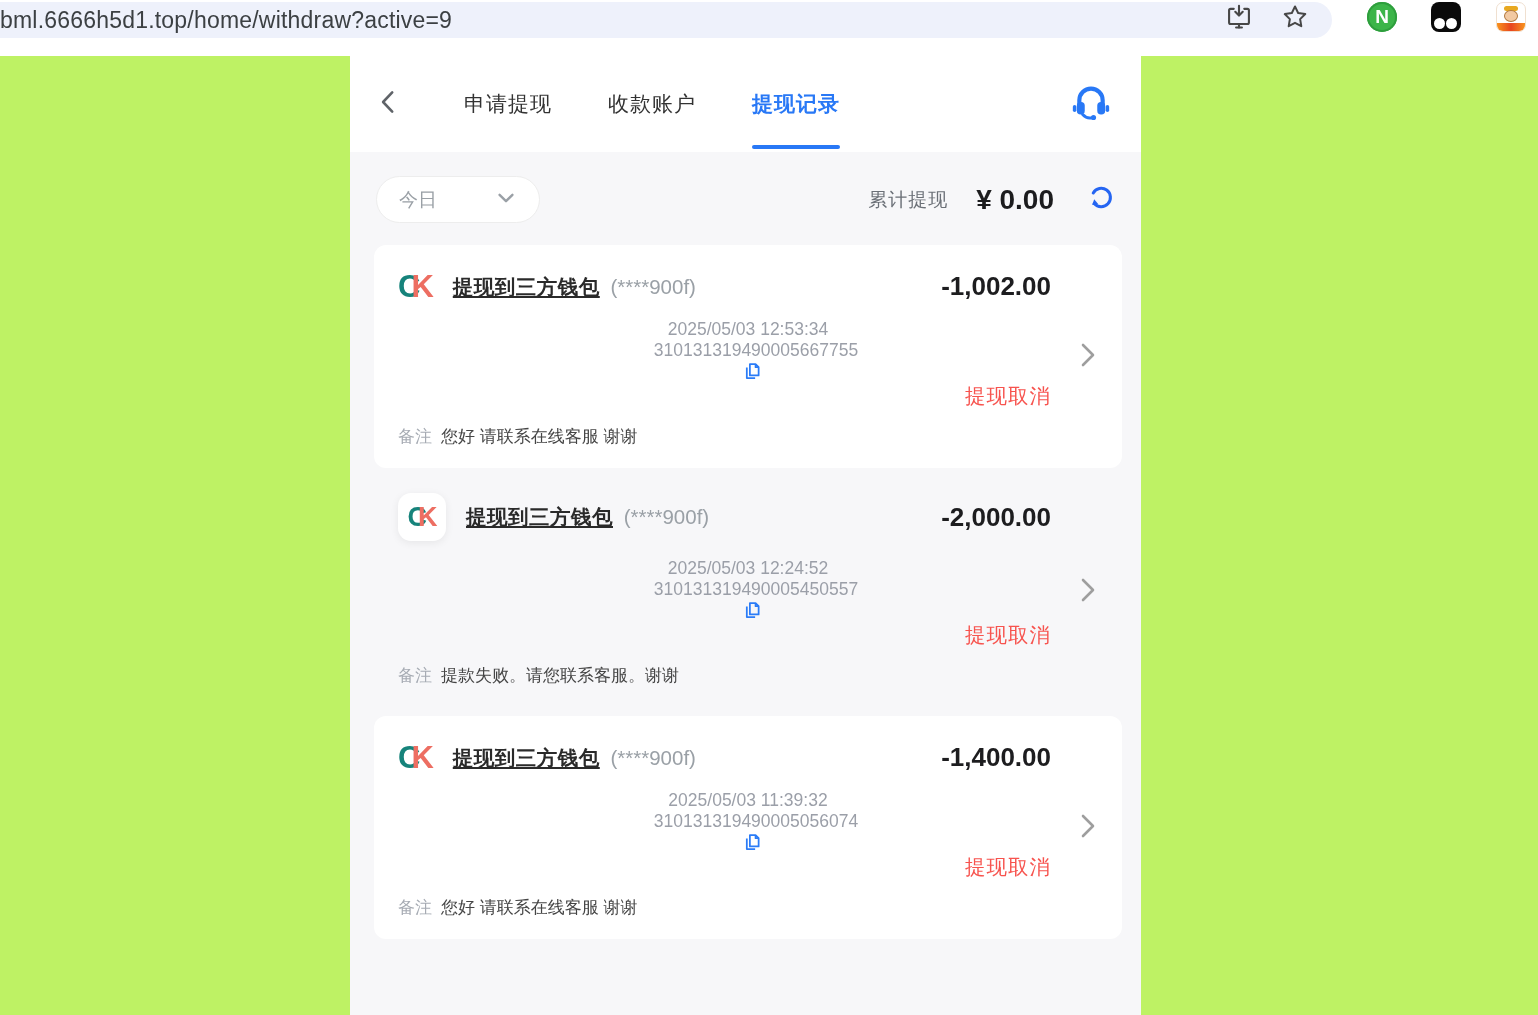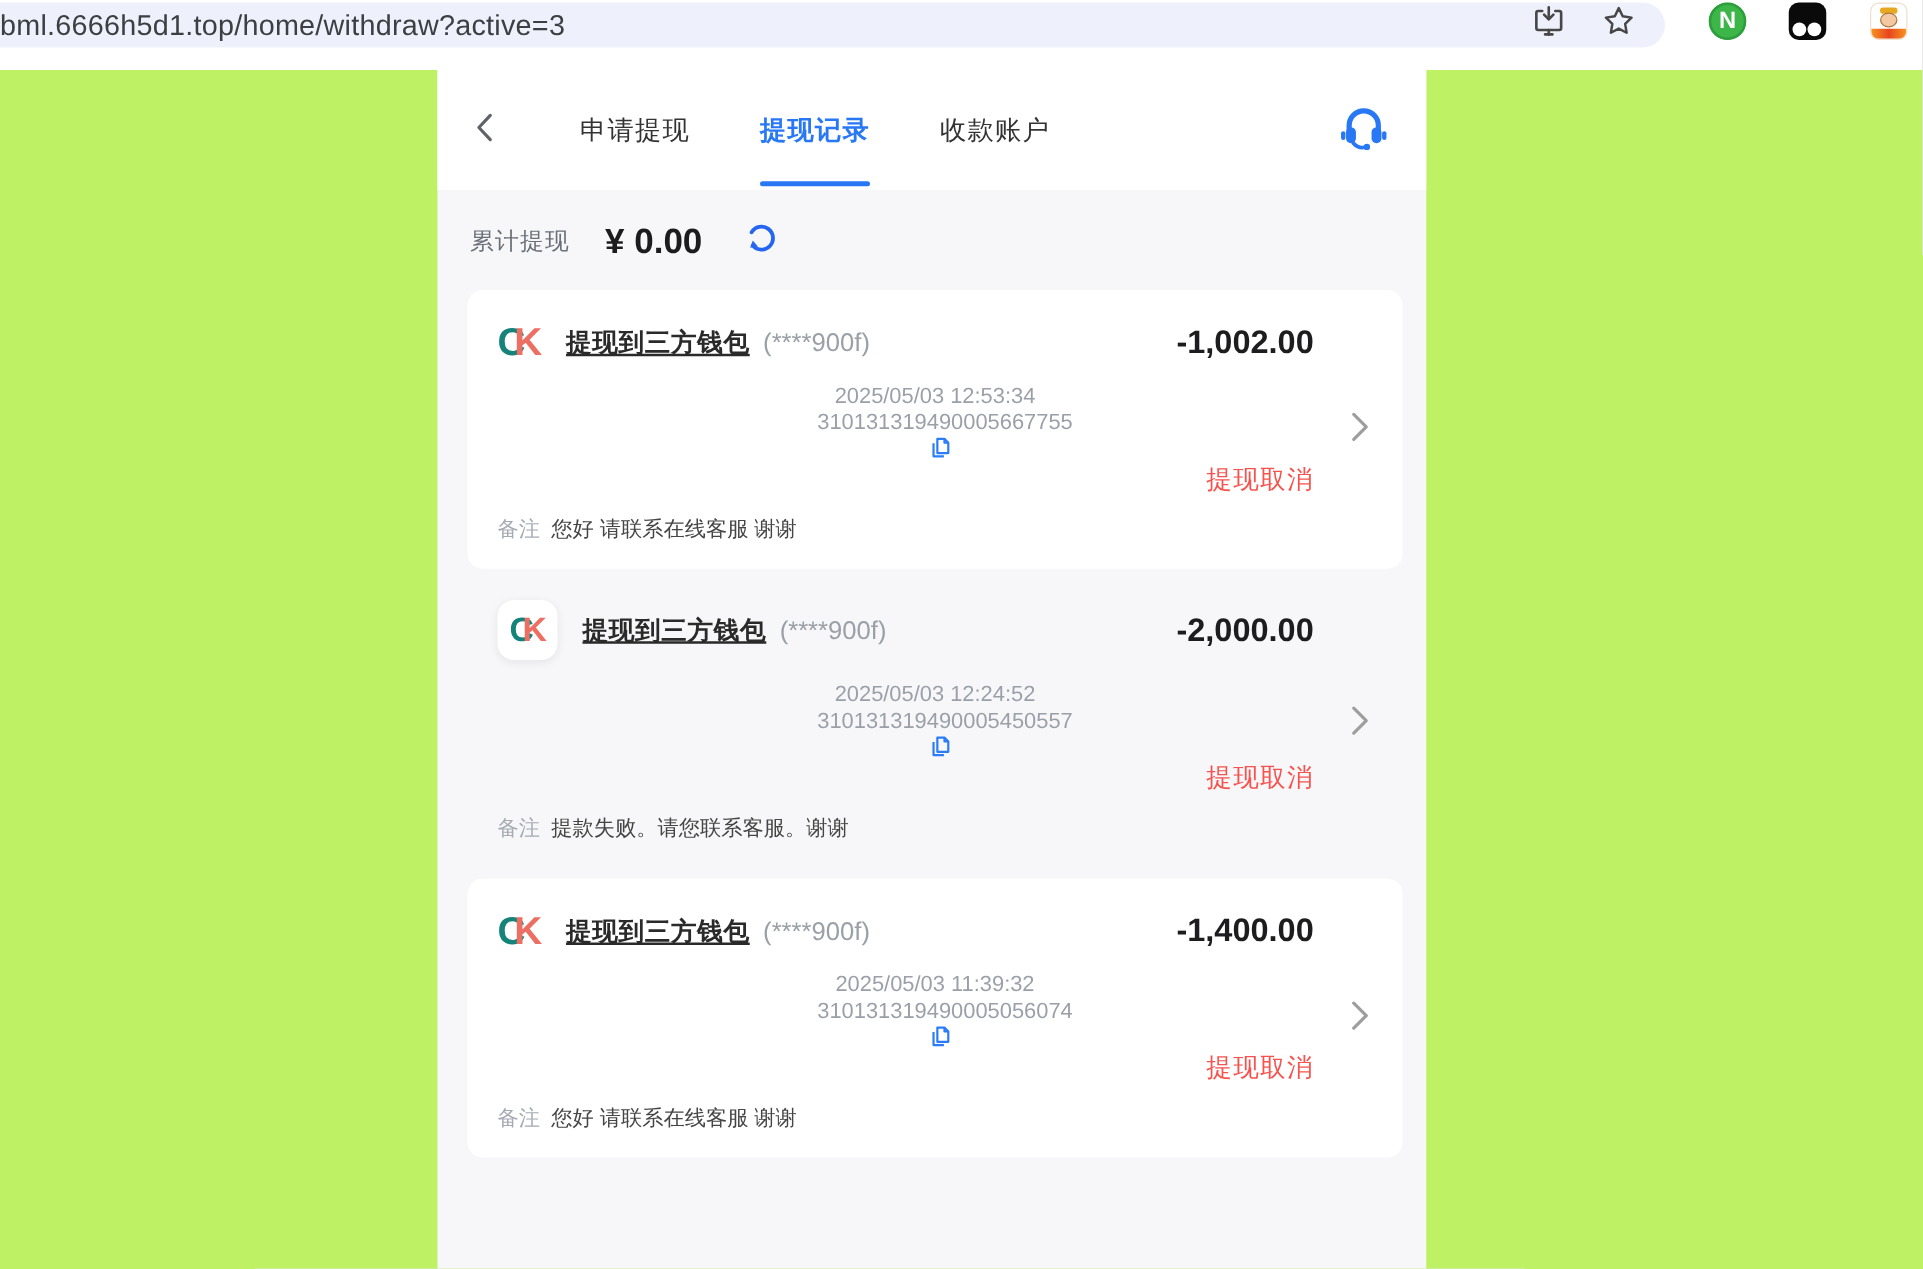--- a/index.html
+++ b/index.html
@@ -77,21 +77,21 @@
   .row3 { display:flex; align-items:center; margin-top:15px; font-size:17px; }
   .note-label { color:#a6abb3; margin-right:9px; }
   .note { color:#454545; }
   .chev-right { position:absolute; right:22px; top:50%; transform:translateY(-50%); }
 </style>
 </head>
 <body>
 
 <div class="chrome">
   <div class="omnibox">
-    <span class="url-text">bml.6666h5d1.top/home/withdraw?active=3</span>
+    <span class="url-text">bml.6666h5d1.top/home/withdraw?active=9</span>
   </div>
   <div class="chrome-btn btn-install">
     <span>
       <svg width="28" height="28" viewBox="0 0 24 24" fill="none" stroke="#474747" stroke-width="1.8" stroke-linecap="round" stroke-linejoin="round">
         <path d="M7.5 5H4.8A1.3 1.3 0 0 0 3.5 6.3v10.4A1.3 1.3 0 0 0 4.8 18h14.4a1.3 1.3 0 0 0 1.3-1.3V6.3A1.3 1.3 0 0 0 19.2 5h-2.7"></path>
         <path d="M12 2.5v8"></path>
           <path d="M8.8 7.5l3.2 3.2 3.2-3.2"></path>
           <path d="M9.5 21h5"></path>
           <path d="M12 18v3"></path>
       </svg>
@@ -127,43 +127,51 @@
         <span>
           <svg width="26" height="30" viewBox="0 0 24 28" fill="none" stroke="#5f6368" stroke-width="2.4" stroke-linecap="round" stroke-linejoin="round">
             <path d="M15 5L6.5 14l8.5 9"></path>
           </svg>
         </span>
       </div>
       <div class="tabs">
         <div class="tab">
           <span>申请提现</span>
         </div>
+        <div class="tab">
+          <span>收款账户</span>
+        </div>
         <div class="tab active">
           <span>提现记录</span>
-        </div>
-        <div class="tab">
-          <span>收款账户</span>
         </div>
       </div>
       <div class="headset-btn">
         <span>
           <svg width="40" height="40" viewBox="0 0 48 48">
             <path d="M10 27v-5a14 14 0 0 1 28 0v5" fill="none" stroke="#2878f6" stroke-width="5" stroke-linecap="round"></path>
             <rect x="7" y="24" width="9.5" height="15" rx="4.5" fill="#2878f6"></rect>
             <rect x="31.5" y="24" width="9.5" height="15" rx="4.5" fill="#2878f6"></rect>
             <rect x="2.2" y="27.5" width="4.2" height="8.5" rx="2.1" fill="#2878f6"></rect>
             <rect x="41.6" y="27.5" width="4.2" height="8.5" rx="2.1" fill="#2878f6"></rect>
             <path d="M14 39q5 5.5 11 4" fill="none" stroke="#2878f6" stroke-width="3.6" stroke-linecap="round"></path>
             <circle cx="27" cy="42.6" r="3.1" fill="#2878f6"></circle>
           </svg>
         </span>
       </div>
     </div>
 
     <div class="filter-row">
+      <div class="filter-pill">
+        <span class="val">今日</span>
+        <span>
+          <svg width="22" height="22" viewBox="0 0 24 24" fill="none" stroke="#9aa0a6" stroke-width="2.6" stroke-linecap="round" stroke-linejoin="round">
+            <path d="M5 8.5l7 7 7-7"></path>
+          </svg>
+        </span>
+      </div>
       <div class="summary">
         <span class="lbl">累计提现</span>
         <span class="amt">¥ 0.00</span>
         <span>
           <svg width="29" height="29" viewBox="0 0 24 24">
             <path d="M6.8 16.9A7.6 7.6 0 1 0 6 8.2" fill="none" stroke="#2565f2" stroke-width="2.5" stroke-linecap="round"></path>
             <path d="M10.2 17.6l-5.1 0.7 1.7-4.8z" fill="#2565f2"></path>
           </svg>
         </span>
       </div>

